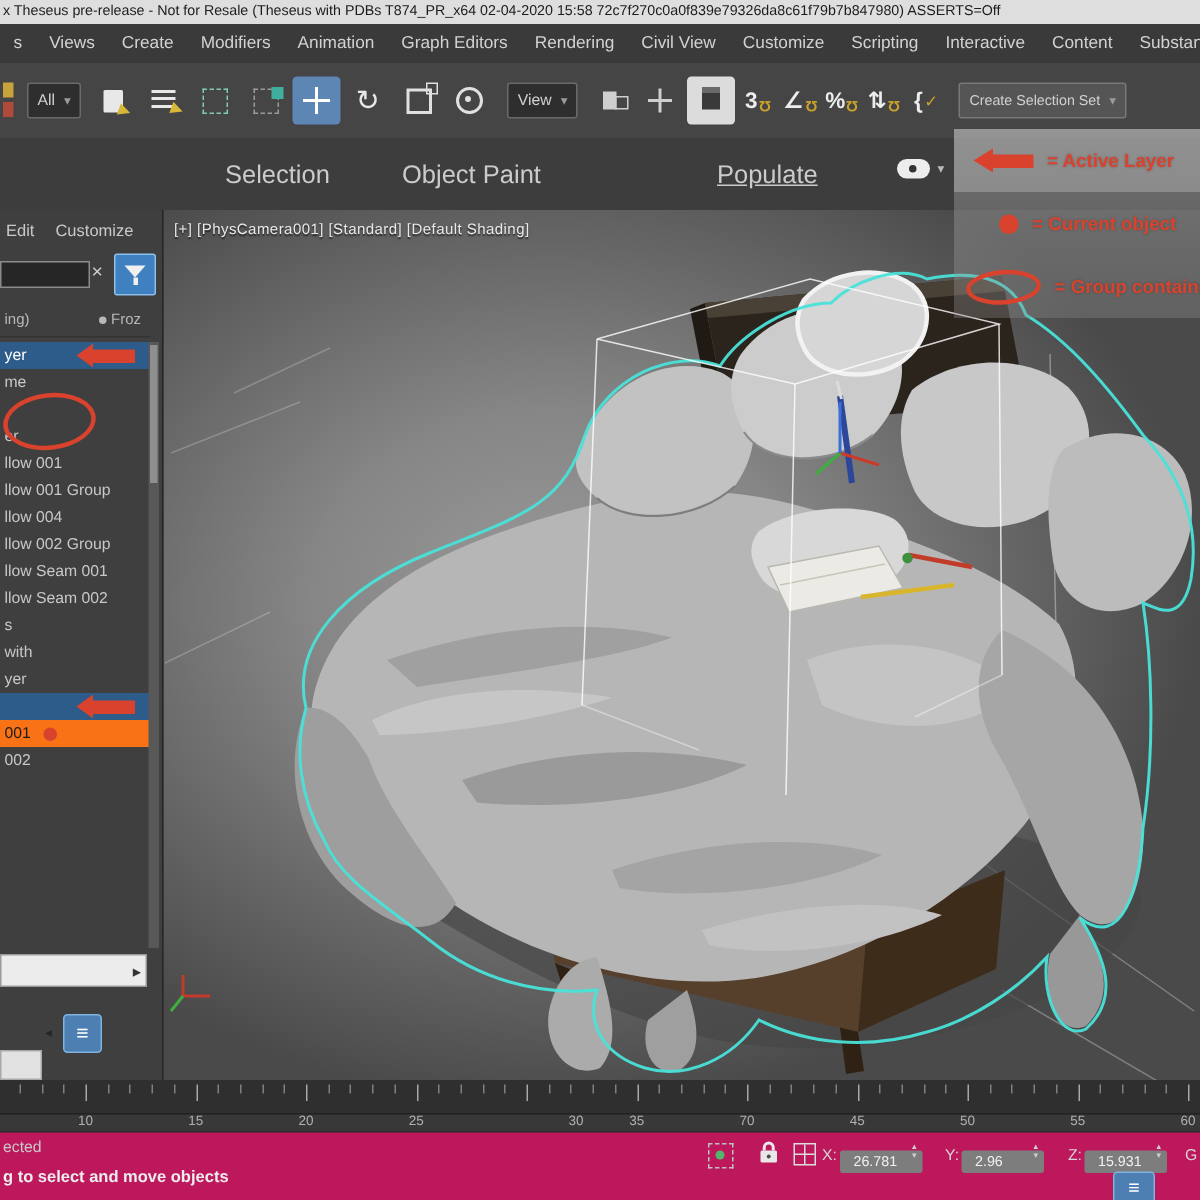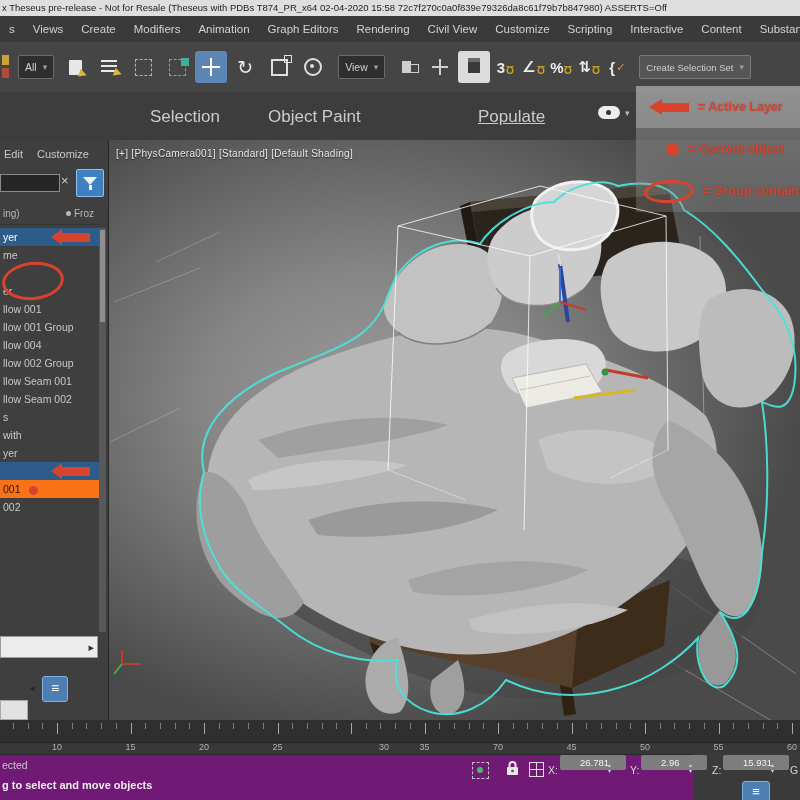--- a/index.html
+++ b/index.html
@@ -135,32 +135,32 @@
   .lp-whitebox{position:absolute;left:0;top:560px;width:26px;height:18px;background:#e2e2e2;border:1px solid #a8a8a8}
 
   
   .timeline{position:absolute;left:0;top:720px;width:800px;height:34px;background:#383838;overflow:hidden}
   .tl-track{position:absolute;left:0;top:0;width:800px;height:22px;background:#2f2f2f;border-bottom:1px solid #222}
   .tick{position:absolute;top:3px;width:1px;height:6px;background:#808080}
   .tick.major{height:11px;background:#a8a8a8}
   .tl-label{position:absolute;top:22px;transform:translateX(-50%);font-size:9px;color:#b0b0b0}
 
   
-  .statusbar{position:absolute;left:0;top:754px;width:693px;height:46px;background:#701a75;border-top:1px solid #2a2a2a}
+  .statusbar{position:absolute;left:0;top:754px;width:800px;height:46px;background:#be185d;border-top:1px solid #2a2a2a}
   .sb-line1{position:absolute;left:2px;top:4px;font-size:10.5px;color:#c9c9c9}
   .sb-line2{position:absolute;left:2px;top:24px;font-size:11px;color:#ededed;font-weight:bold}
   .st-sel{position:absolute;left:472px;top:7px;width:15px;height:15px;border:1px dashed #c0c0c0}
   .st-sel::after{content:"";position:absolute;left:4px;top:4px;width:6px;height:6px;background:#52b56a;border-radius:50%}
   .st-lock{position:absolute;left:506px;top:5px}
   .st-grid{position:absolute;left:529px;top:7px;width:13px;height:13px;border:1px solid #ddd}
   .st-grid::before{content:"";position:absolute;left:6px;top:0;bottom:0;width:1px;background:#ddd}
   .st-grid::after{content:"";position:absolute;top:6px;left:0;right:0;height:1px;background:#ddd}
   .coord-label{position:absolute;top:9px;font-size:10.5px;color:#d6d6d6}
-  .coord-field{position:absolute;top:0;width:46px;height:15px;background:#7d7d7d;border-radius:2px;
-               color:#f2f2f2;font-size:9.5px;line-height:15px;padding-left:20px}
+  .coord-field{position:absolute;top:12px;width:46px;height:15px;background:#7d7d7d;border-radius:2px;
+               color:#f2f2f2;font-size:9.5px;line-height:15px;padding-left:9px}
   .spin{position:absolute;top:7px;display:flex;flex-direction:column;color:#cfcfcf;font-size:6px;line-height:6px}
   .kb-btn{position:absolute;left:742px;top:26px;width:26px;height:22px;background:#4d7fb3;
           border:1px solid #7fb3e0;border-radius:3px;color:#fff;font-size:13px;line-height:20px;text-align:center}
 </style>
 </head>
 <body>
 
 <div class="titlebar">x Theseus pre-release - Not for Resale (Theseus with PDBs T874_PR_x64 02-04-2020 15:58 72c7f270c0a0f839e79326da8c61f79b7b847980) ASSERTS=Off</div>
 
 <div class="menubar">

